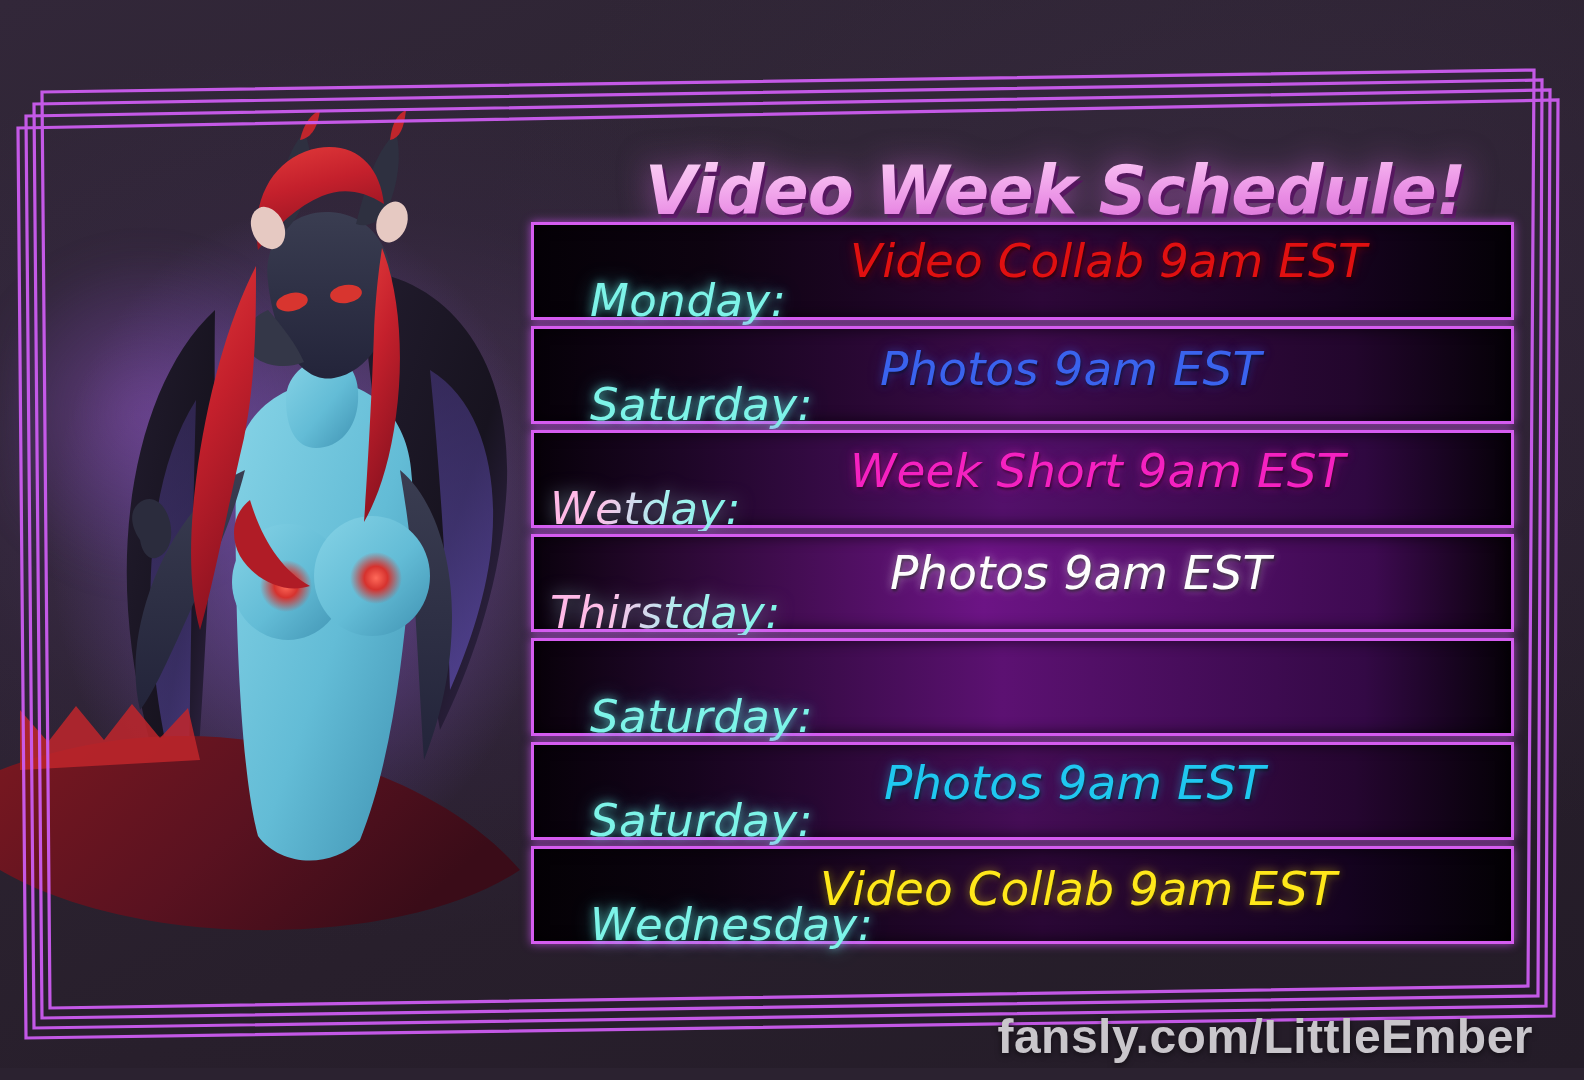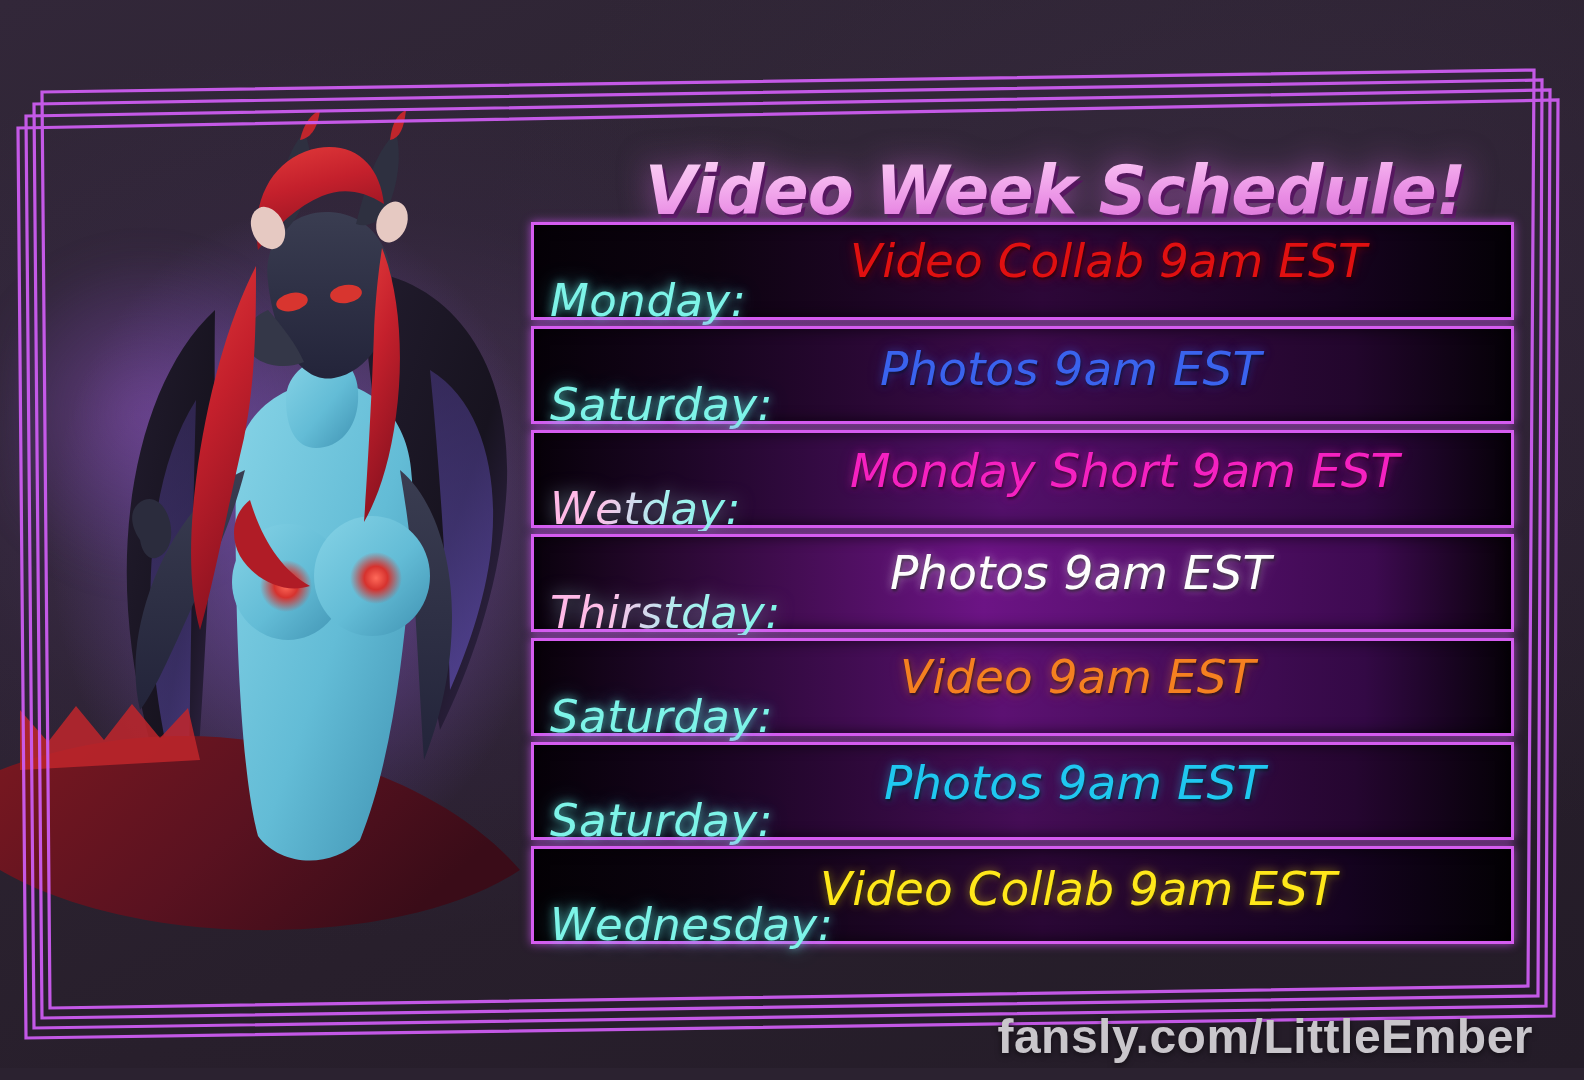--- a/index.html
+++ b/index.html
@@ -60,20 +60,21 @@
 
   .day{
     position:absolute;left:16px;bottom:-6px;
     font-family:"DejaVu Sans", sans-serif;
     font-size:45px;font-style:italic;font-weight:normal;
     letter-spacing:.5px;white-space:nowrap;line-height:1;
   }
   .day.cyan{
     color:#7df4e8;
     text-shadow:0 0 10px rgba(100,240,230,.75), 0 0 22px rgba(70,220,220,.45);
+    margin-left:40px;
   }
   .day.grad{
     background:linear-gradient(100deg,#ffb6e6 0%,#ffc0e8 26%,#a8f0ef 58%,#7df4e8 100%);
     -webkit-background-clip:text;background-clip:text;color:transparent;
     filter:drop-shadow(0 0 9px rgba(180,230,245,.55));
   }
 
   .val{
     position:absolute;
     font-family:"DejaVu Sans", sans-serif;
@@ -217,29 +218,28 @@
     <div class="row row-0">
       <span class="day cyan">Monday:</span>
       <span class="val" style="color: rgb(224, 16, 16); left: 316px; top: 12px; text-shadow: rgba(224, 16, 16, 0.4) 0px 0px 9px, rgba(224, 16, 16, 0.2) 0px 0px 18px, rgba(0, 0, 0, 0.7) 1px 2px 3px;">Video Collab 9am EST</span>
     </div>
     <div class="row row-1">
       <span class="day cyan">Saturday:</span>
       <span class="val" style="color: rgb(58, 99, 238); left: 346px; top: 16px; text-shadow: rgba(58, 99, 238, 0.4) 0px 0px 9px, rgba(58, 99, 238, 0.2) 0px 0px 18px, rgba(0, 0, 0, 0.7) 1px 2px 3px;">Photos 9am EST</span>
     </div>
     <div class="row row-2">
       <span class="day grad">Wetday:</span>
-      <span class="val" style="color: rgb(245, 33, 192); left: 316px; top: 14px; text-shadow: rgba(245, 33, 192, 0.4) 0px 0px 9px, rgba(245, 33, 192, 0.2) 0px 0px 18px, rgba(0, 0, 0, 0.7) 1px 2px 3px;">Monday Short 9am EST</span>
+      <span class="val" style="color: rgb(245, 33, 192); left: 316px; top: 14px; text-shadow: rgba(245, 33, 192, 0.4) 0px 0px 9px, rgba(245, 33, 192, 0.2) 0px 0px 18px, rgba(0, 0, 0, 0.7) 1px 2px 3px;">Week Short 9am EST</span>
     </div>
     <div class="row row-3">
       <span class="day grad">Thirstday:</span>
       <span class="val" style="color: rgb(253, 253, 253); left: 356px; top: 12px; text-shadow: rgba(253, 253, 253, 0.4) 0px 0px 9px, rgba(253, 253, 253, 0.2) 0px 0px 18px, rgba(0, 0, 0, 0.7) 1px 2px 3px;">Photos 9am EST</span>
     </div>
     <div class="row row-4">
       <span class="day cyan">Saturday:</span>
-      <span class="val" style="color: rgb(245, 128, 32); left: 366px; top: 12px; text-shadow: rgba(245, 128, 32, 0.4) 0px 0px 9px, rgba(245, 128, 32, 0.2) 0px 0px 18px, rgba(0, 0, 0, 0.7) 1px 2px 3px;">Video 9am EST</span>
     </div>
     <div class="row row-5">
       <span class="day cyan">Saturday:</span>
       <span class="val" style="color: rgb(31, 200, 240); left: 350px; top: 14px; text-shadow: rgba(31, 200, 240, 0.4) 0px 0px 9px, rgba(31, 200, 240, 0.2) 0px 0px 18px, rgba(0, 0, 0, 0.7) 1px 2px 3px;">Photos 9am EST</span>
     </div>
     <div class="row row-6">
       <span class="day cyan">Wednesday:</span>
       <span class="val" style="color: rgb(255, 232, 26); left: 286px; top: 16px; text-shadow: rgba(255, 232, 26, 0.4) 0px 0px 9px, rgba(255, 232, 26, 0.2) 0px 0px 18px, rgba(0, 0, 0, 0.7) 1px 2px 3px;">Video Collab 9am EST</span>
     </div>
   </div>

